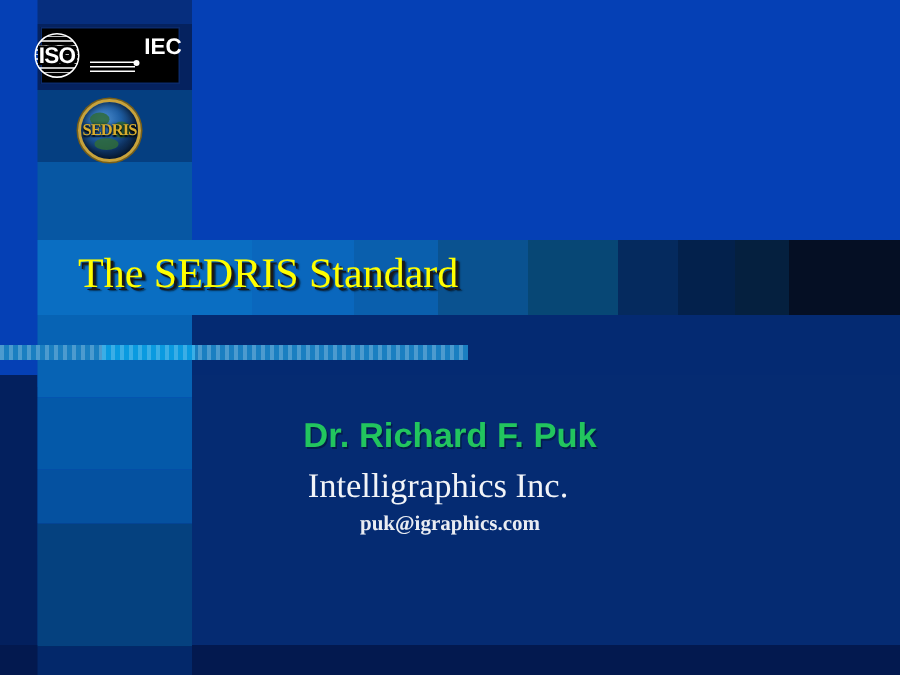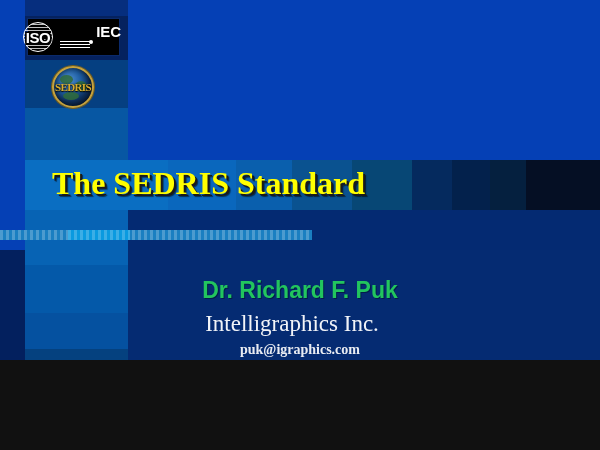--- a/index.html
+++ b/index.html
@@ -7,21 +7,21 @@
     padding: 0;
     background: #111;
   }
   body {
     font-family: "Liberation Serif", serif;
   }
 
   #slide {
     position: relative;
     width: 600px;
-    height: 360px;
+    height: 450px;
     overflow: hidden;
     background: #0540b5;
     user-select: none;
   }
 
   
   .bg-layer { position: absolute; }
 
   
   .leftmost-strip {
@@ -178,22 +178,22 @@
     letter-spacing: -0.6px;
     text-shadow: 0 1px 1px rgba(0,0,0,0.9), 0 0 2px rgba(0,0,0,0.9);
   }
 
   
   #slide-title {
     position: absolute;
     left: 52px; top: 164px;
     color: #ffff00;
     font-family: "Liberation Serif", serif;
-    font-weight: bold;
-    font-size: 32px;
+    font-weight: normal;
+    font-size: 28px;
     line-height: 38px;
     white-space: nowrap;
     text-shadow: 2px 2px 0 #1a1a1a, 3px 3px 1px rgba(0,0,0,0.55);
   }
 
   #presenter-name {
     position: absolute;
     left: 0; right: 0; top: 277px;
     text-align: center;
     color: #22c55e;

